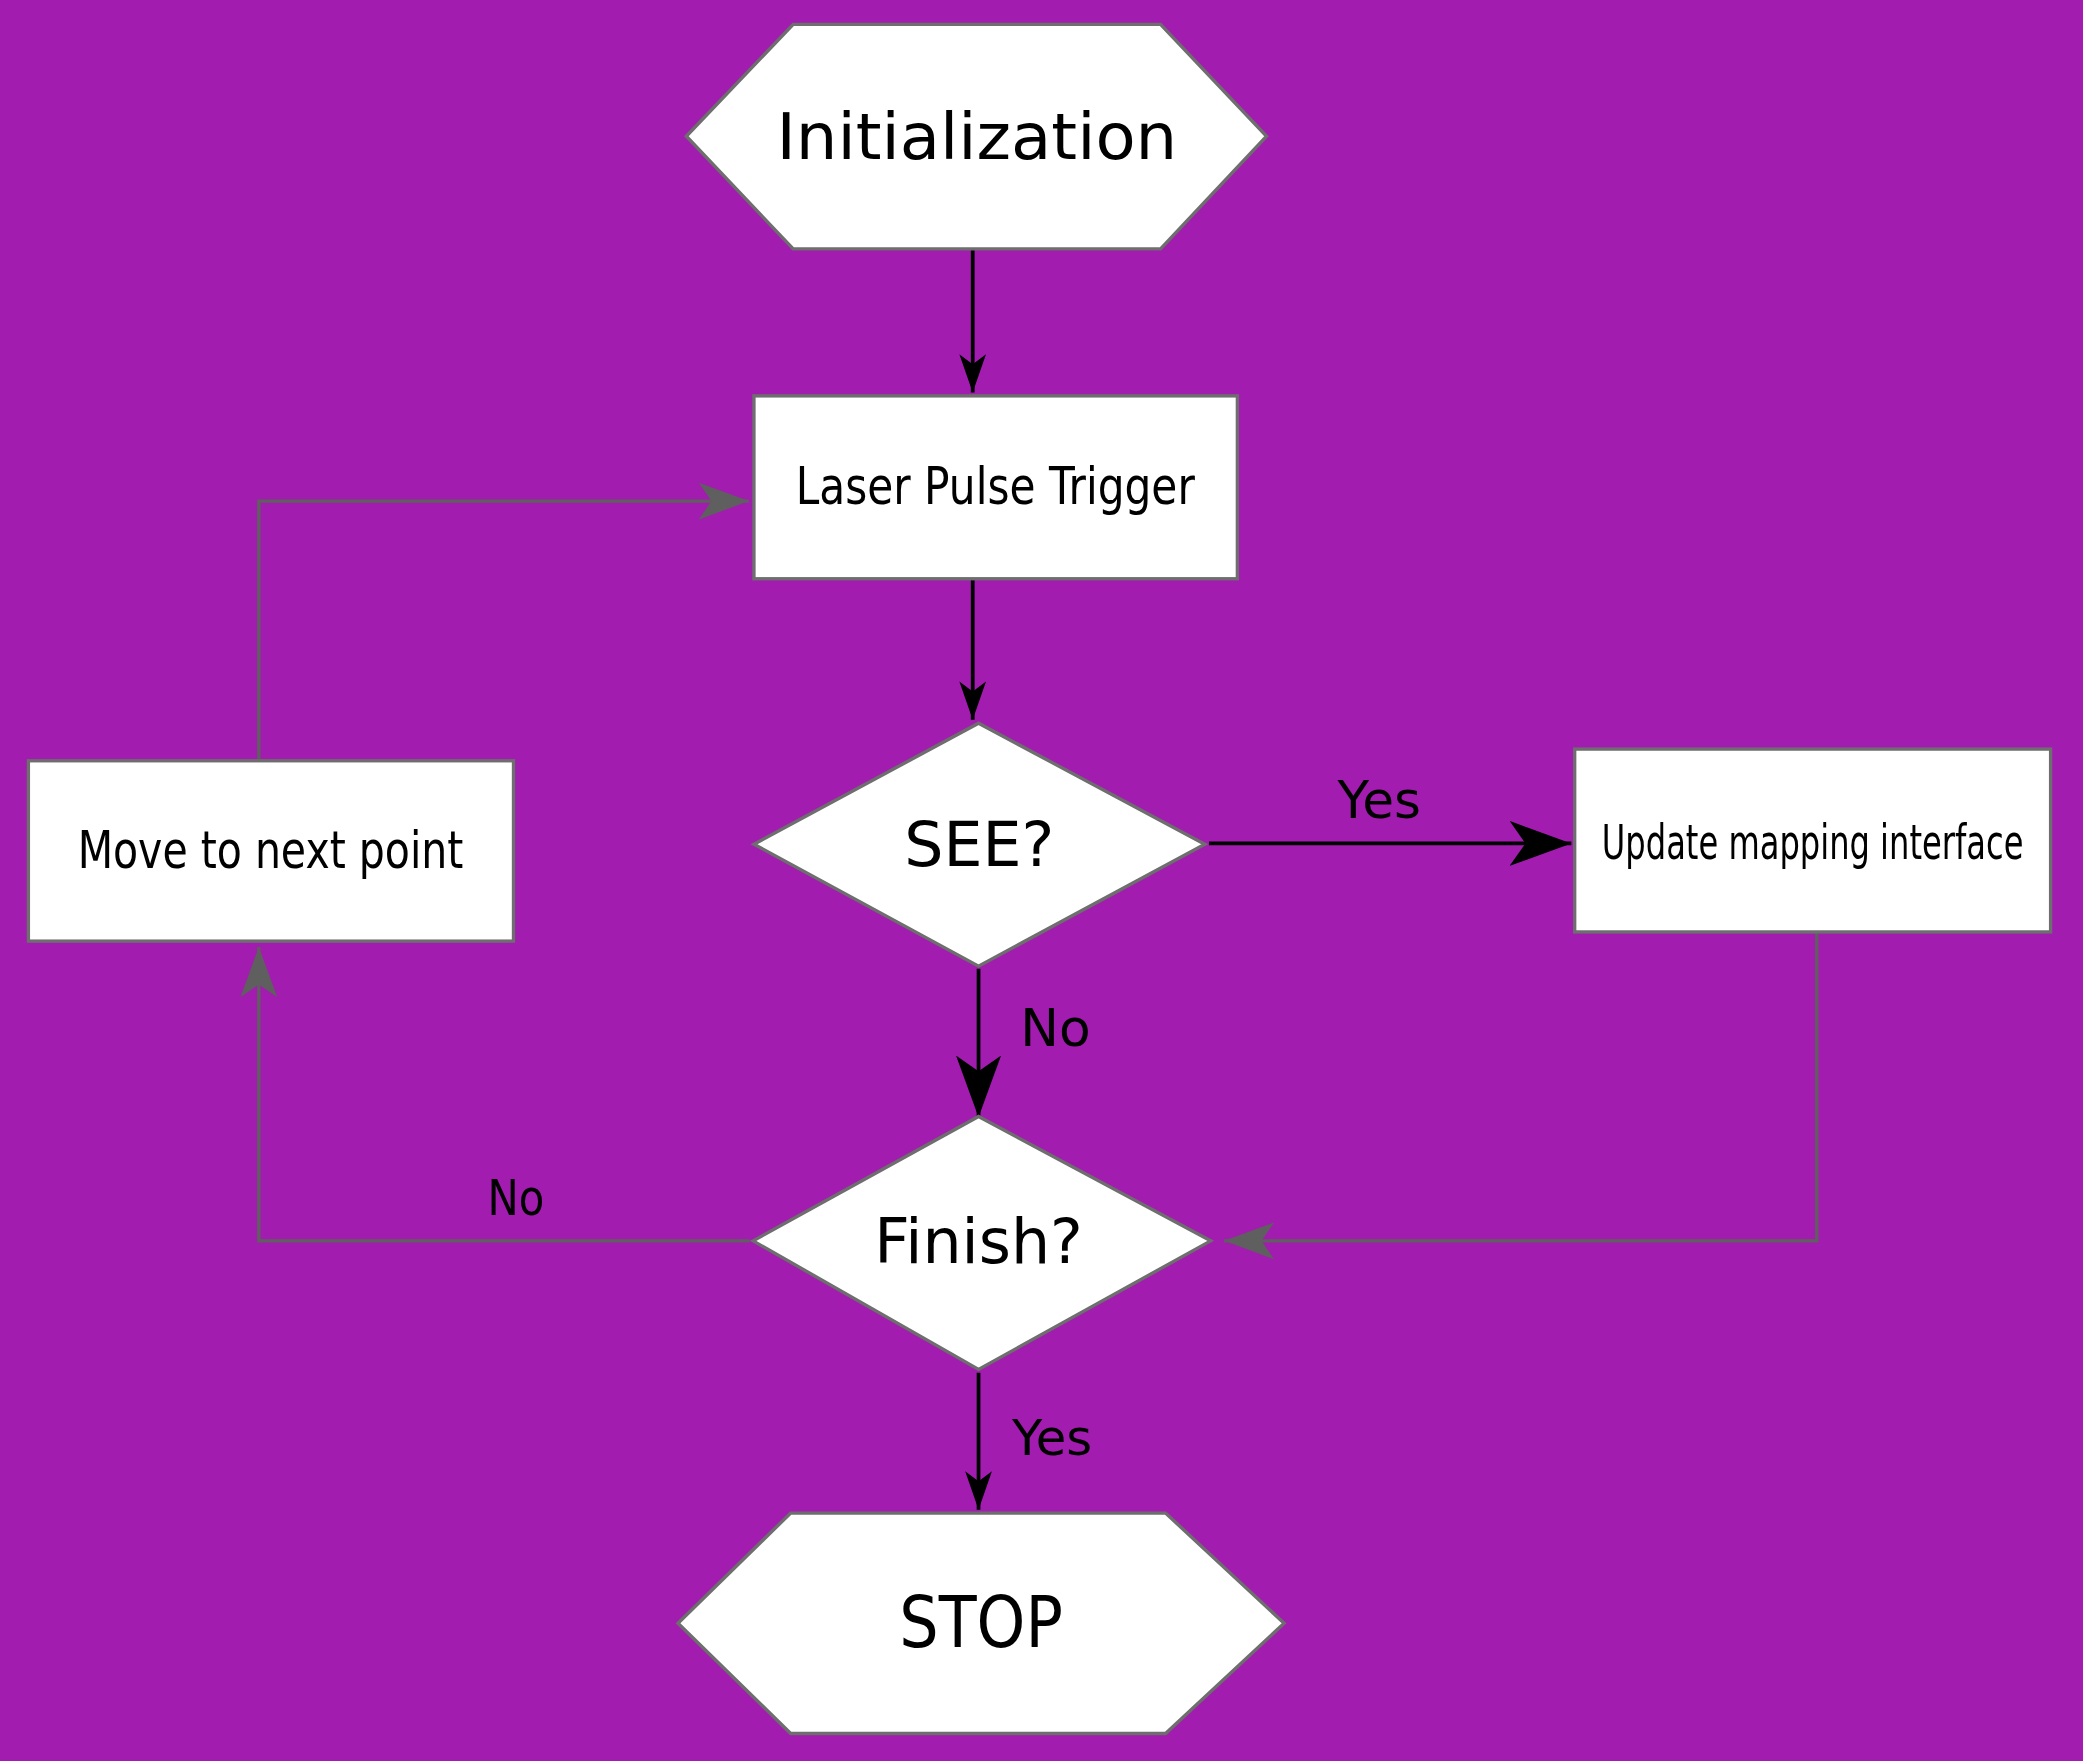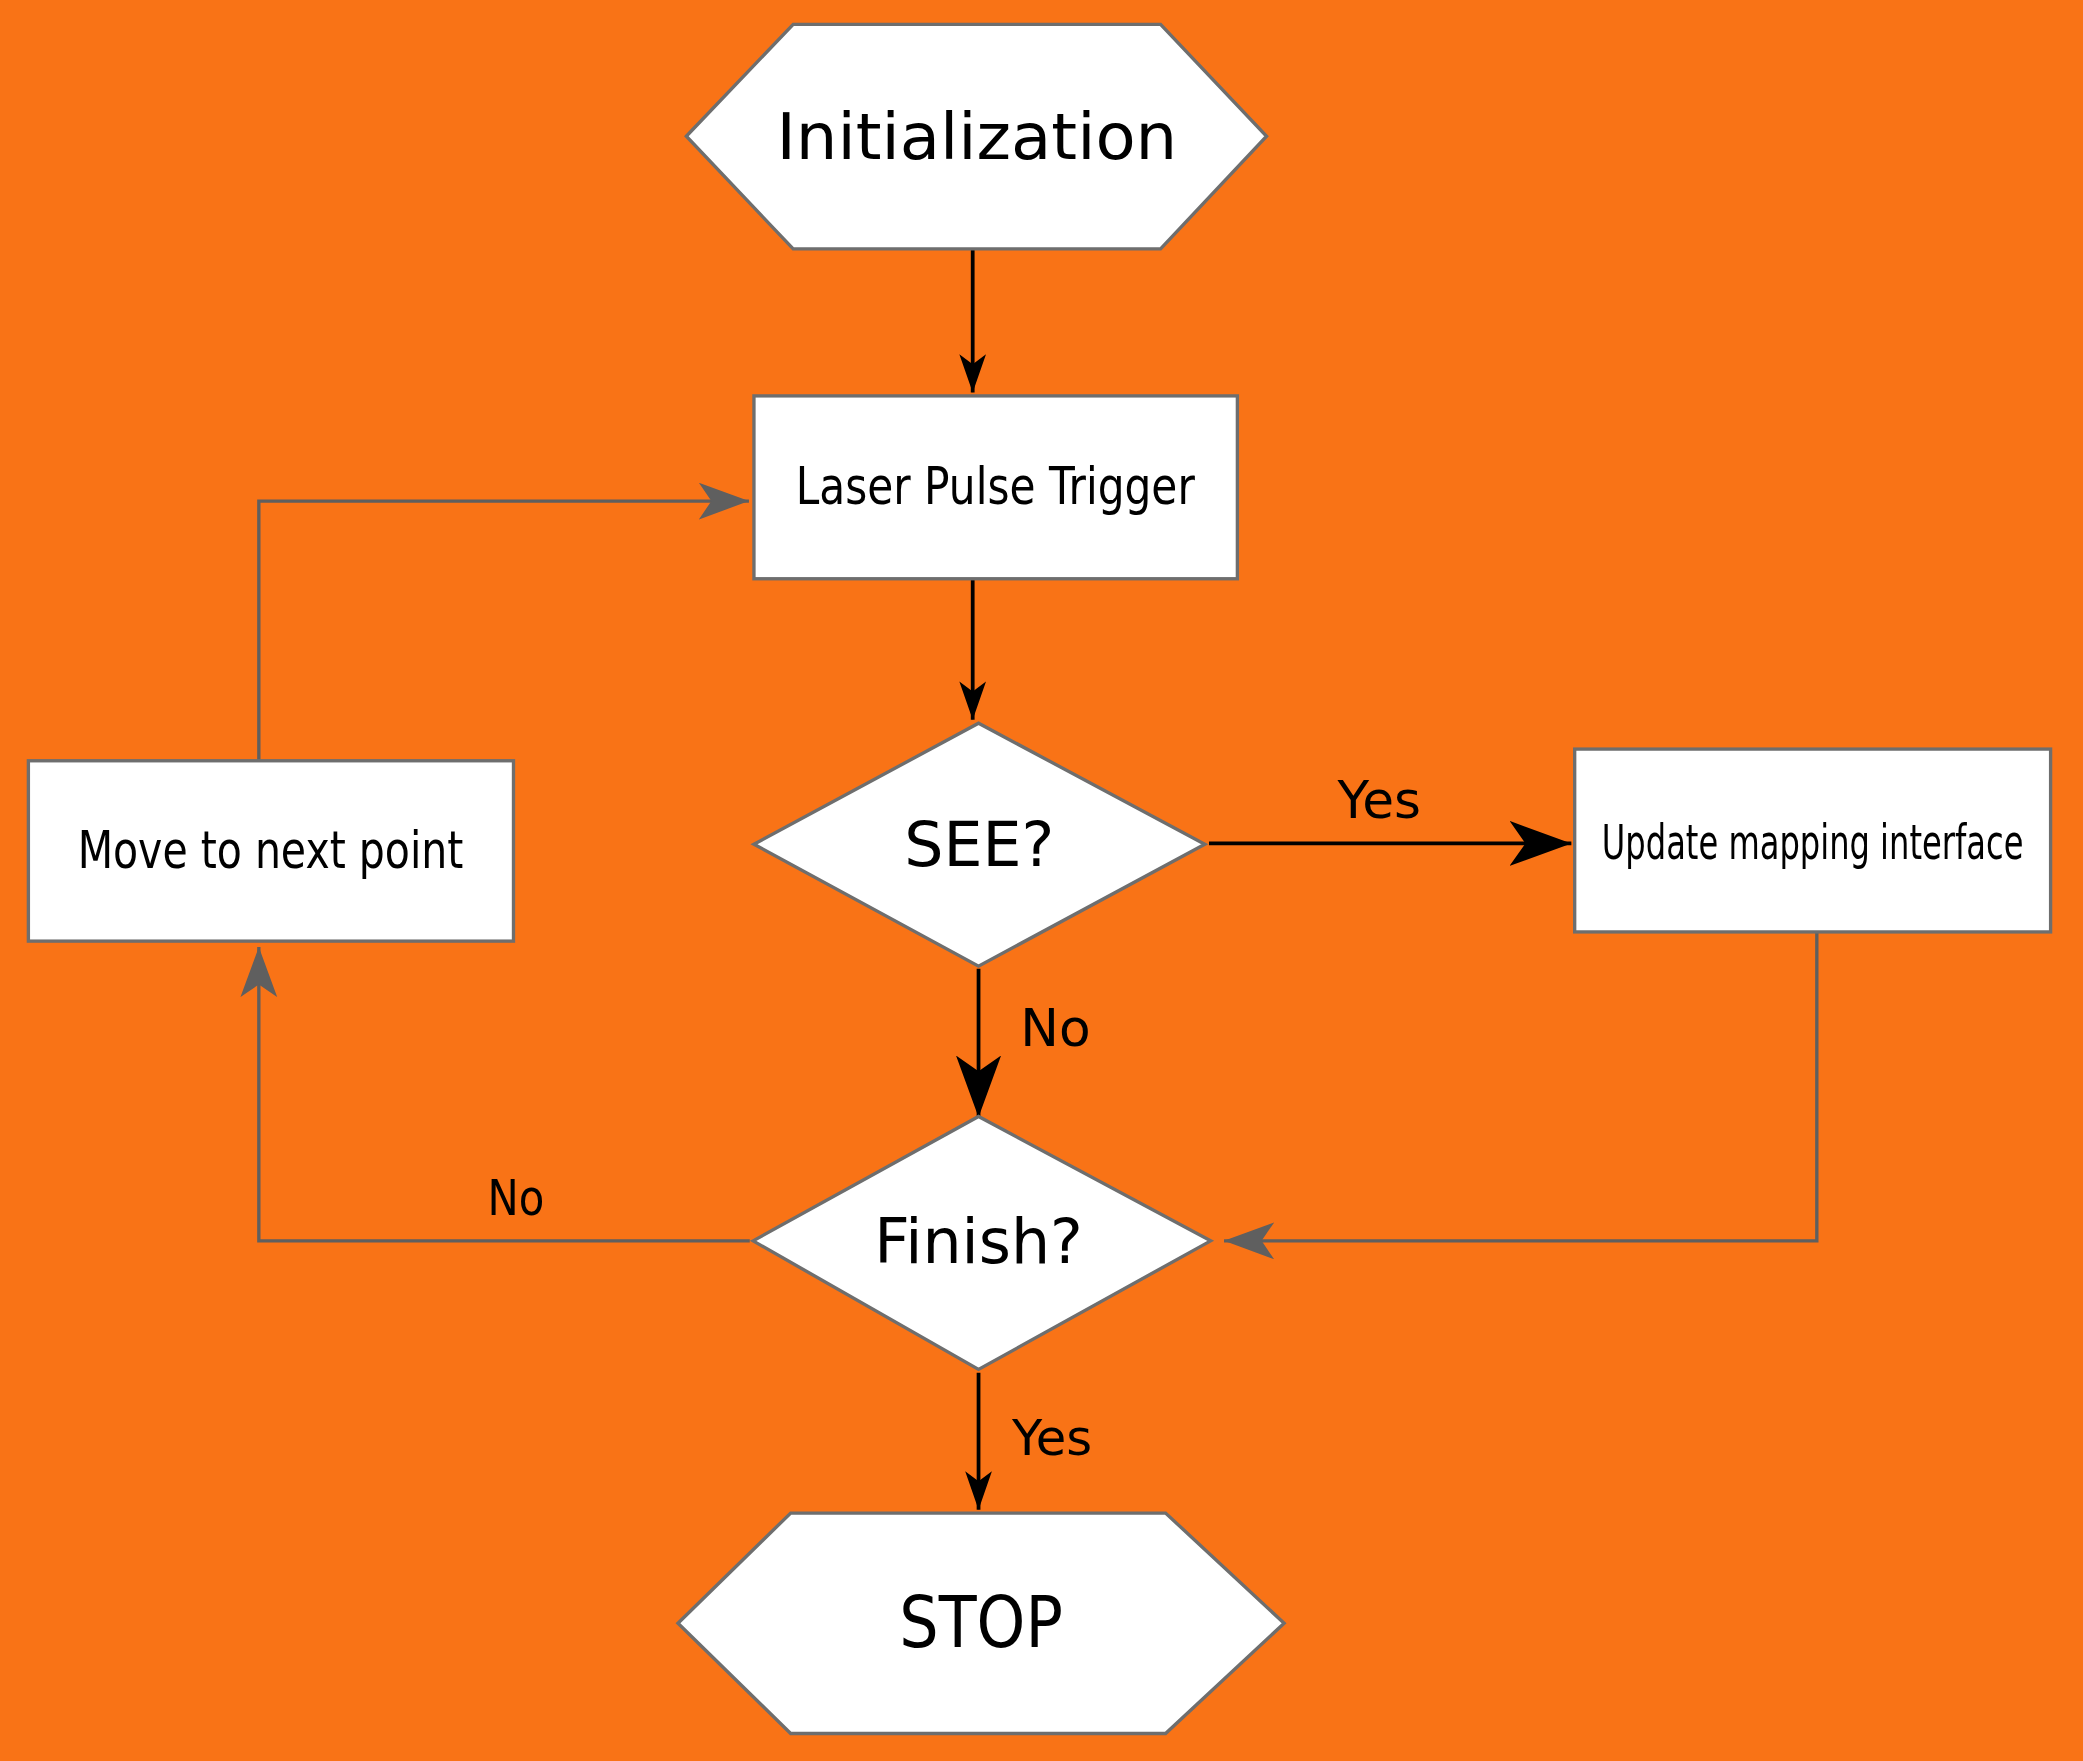--- a/index.html
+++ b/index.html
@@ -4,21 +4,21 @@
 <style>
   html, body {
     margin: 0;
     padding: 0;
     background: #ffffff;
   }
   .stage {
     position: relative;
     width: 2084px;
     height: 1762px;
-    background: #f97316;
+    background: #a21caf;
     font-family: "DejaVu Sans", sans-serif;
   }
   svg { display: block; }
   .shape {
     fill: #ffffff;
     stroke: #6e6e6e;
     stroke-width: 4;
   }
   .conn-black {
     fill: none;

